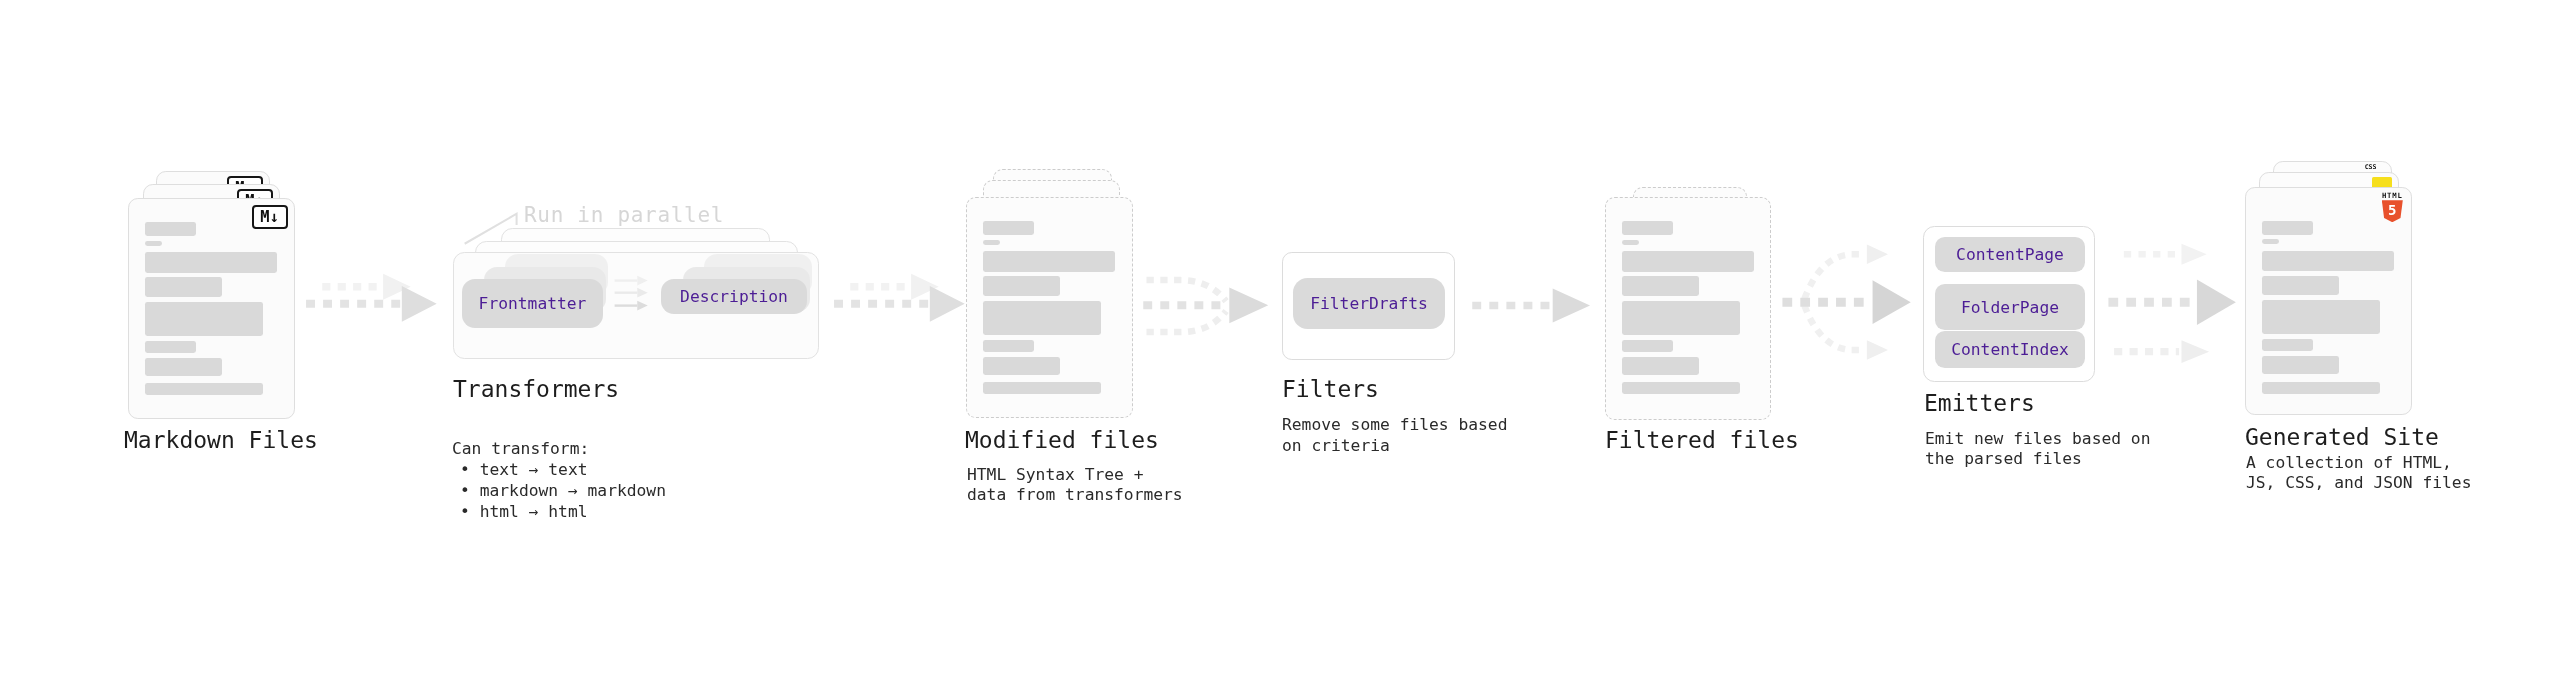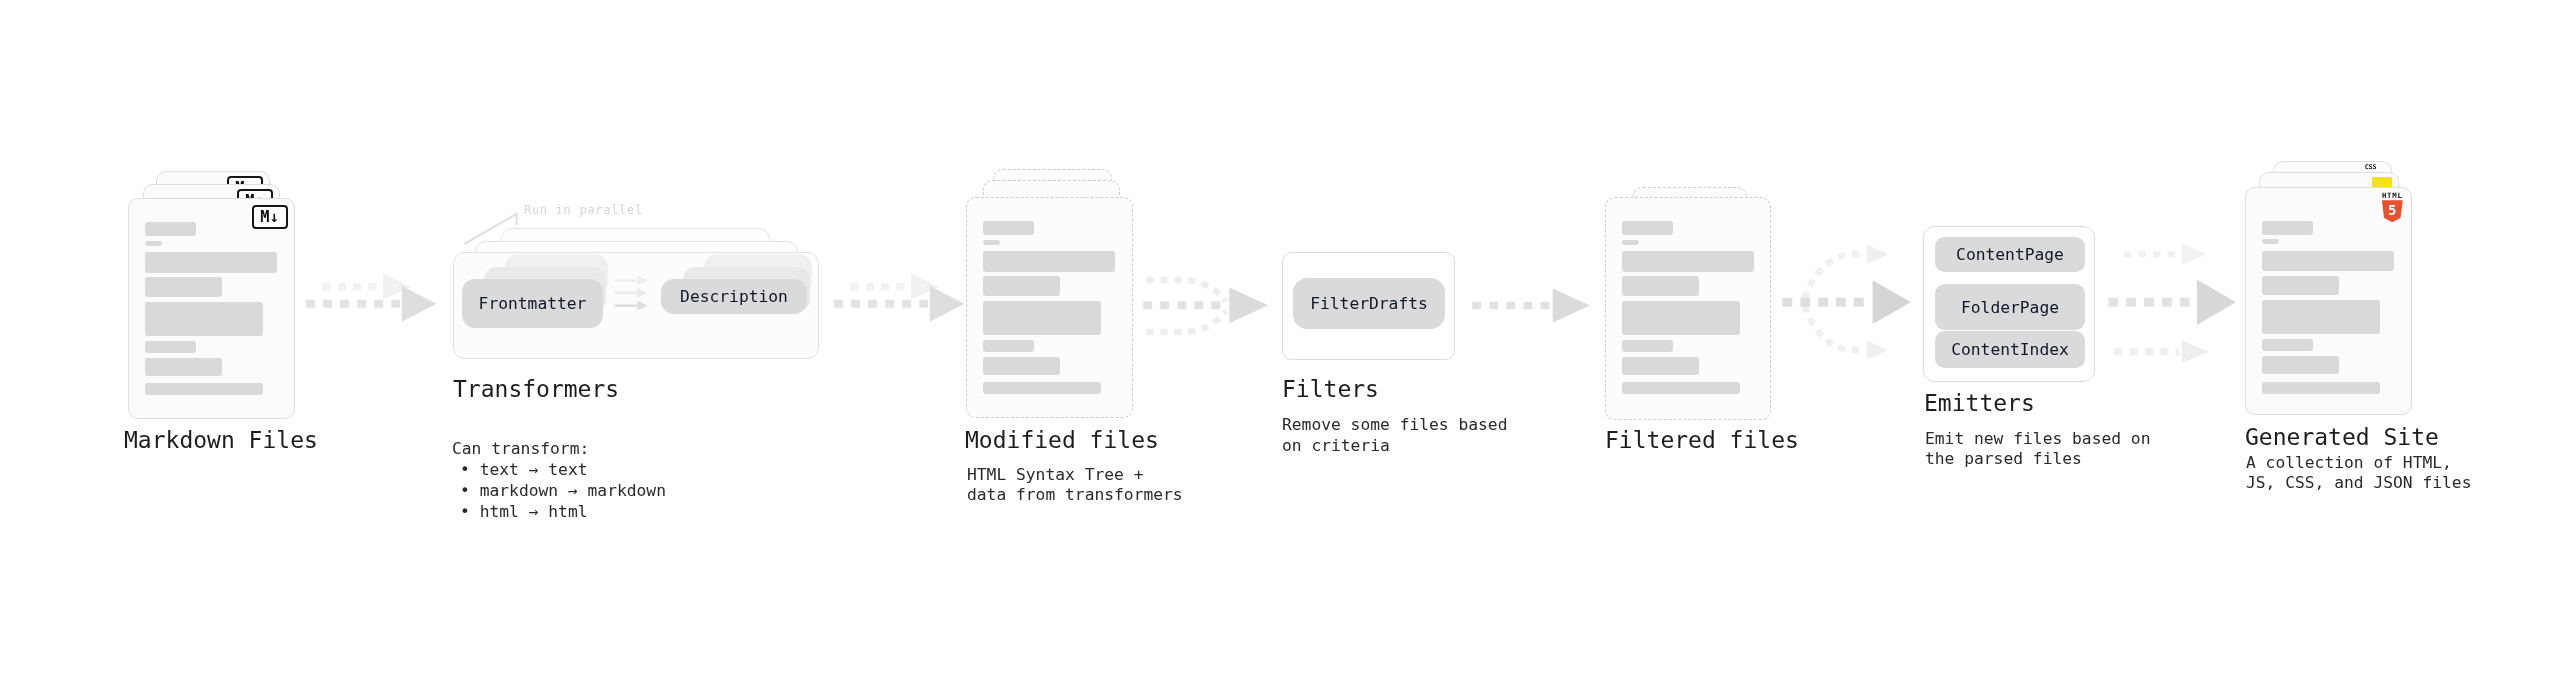--- a/index.html
+++ b/index.html
@@ -16,24 +16,24 @@
   .ln.l5{width:118px;height:34px}
   .ln.l6{width:51px;height:12.2px}
   .ln.l7{width:77px;height:18px;margin-bottom:7.3px}
   .ln.l8{width:118px;height:12.2px}
   .heading{position:absolute;font-size:23px;color:#1d1d1d;white-space:nowrap}
   .subtext{position:absolute;font-size:16.3px;color:#2a2a2a;line-height:21px;white-space:nowrap}
   .subtext .indent{margin-left:8.1px}
   .md-badge{position:absolute;background:#ffffff;border:2.4px solid #161616;border-radius:4.1px;width:36px;height:24.4px;display:flex;align-items:center;justify-content:center;font-weight:bold;font-size:15.4px;color:#111;box-sizing:border-box}
   .tf-box{position:absolute;border:1.6px solid #e2e2e2;border-radius:11.4px;background:#fdfdfd;box-sizing:border-box}
   .ghost{position:absolute;border-radius:13px}
-  .btn{position:absolute;background:#dadada;border-radius:13px;display:flex;align-items:center;justify-content:center;font-size:16.3px;color:#0f172a;box-sizing:border-box;white-space:nowrap}
+  .btn{position:absolute;background:#dadada;border-radius:13px;display:flex;align-items:center;justify-content:center;font-size:16.3px;color:#4c1d95;box-sizing:border-box;white-space:nowrap}
   .btn.sq{border-radius:9.8px}
   .panel{position:absolute;background:#ffffff;border:1.6px solid #dcdcdc;border-radius:11.4px;box-sizing:border-box}
-  .annotation{position:absolute;font-size:12px;letter-spacing:0.7px;color:#d6d6d6;white-space:nowrap}
+  .annotation{position:absolute;font-size:21px;letter-spacing:0.7px;color:#d6d6d6;white-space:nowrap}
   .h5-logo{position:absolute;right:6.5px;top:4.1px;width:24.4px;text-align:center}
   .h5-word{font-size:7.3px;line-height:7.3px;font-weight:bold;color:#111;letter-spacing:0.8px;margin-bottom:0.8px}
   .h5-shield{width:21px;height:22px;margin:0 auto;background:#e8512c;clip-path:polygon(0 0,100% 0,89% 81%,50% 100%,11% 81%);color:#fff;font-size:14px;font-weight:bold;line-height:21px;text-align:center}
   .js-badge{position:absolute;right:6.5px;top:4.1px;width:19.5px;height:11.4px;background:#f6df1d;border-radius:1.6px}
   .css-logo{position:absolute;right:10px;top:2.4px;width:16.3px;}
   .css-word{font-size:6.5px;line-height:6.5px;font-weight:bold;color:#111}
   .css-bar{width:14px;height:3.3px;background:#2c63f2;margin:0.8px auto 0}
   svg{position:absolute;overflow:visible}
 </style>
 </head>

